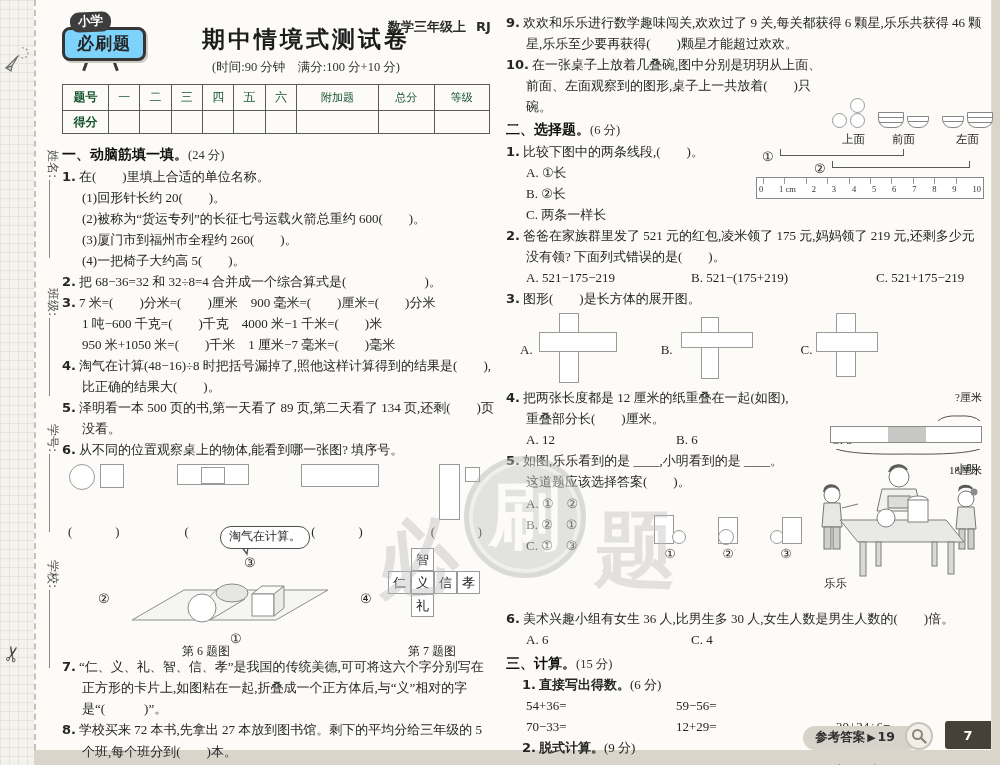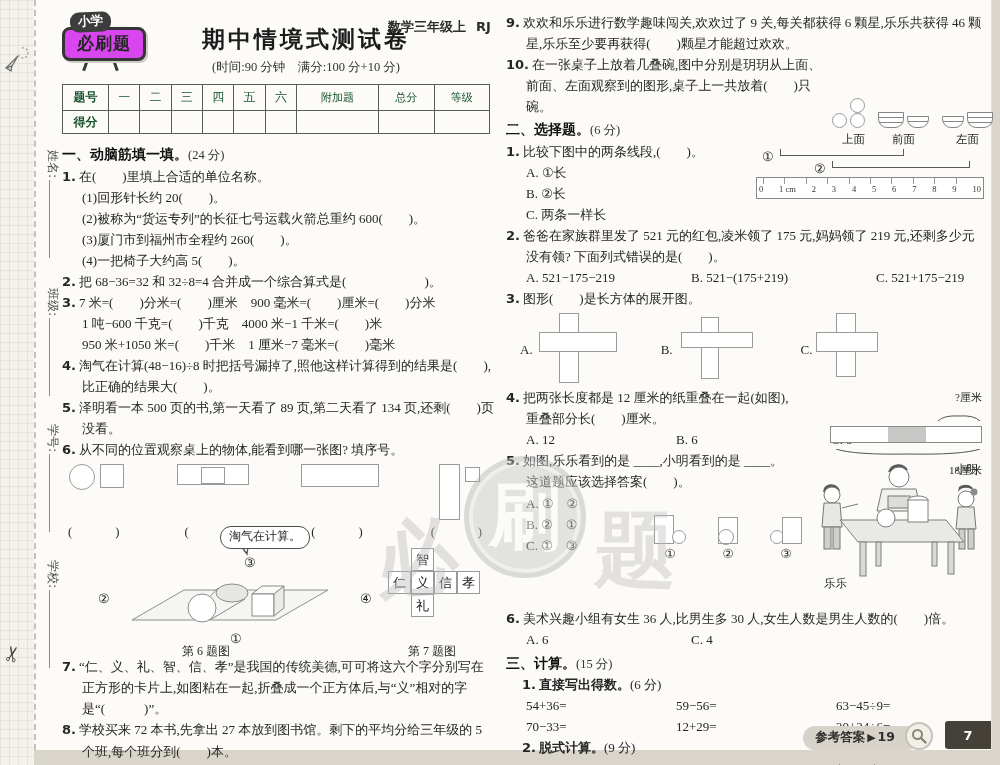--- a/index.html
+++ b/index.html
@@ -23,21 +23,21 @@
   
   .vfield { position:absolute; left:25px; width:132px; height:16px;
     transform:rotate(90deg); transform-origin:0 0;
     font-family:"DejaVu Sans",sans-serif; font-size:12px; color:#4c4c4c; white-space:nowrap; }
   .vline { display:inline-block; width:78px; height:11px; border-bottom:1px solid #8a8a8a; margin-left:2px; }
 
   
   .logo { position:absolute; left:26px; top:10px; width:84px; font-family:"DejaVu Sans",sans-serif; }
   .logo-small { display:inline-block; background:#3d3d3d; color:#fff; border-radius:9px;
     padding:1px 8px 2px; font-weight:bold; font-size:12.5px; margin-left:8px; position:relative; z-index:2; transform:rotate(-3deg); }
-  .logo-big { border:3px solid #353535; border-radius:8px; background:#d946ef; text-align:center;
+  .logo-big { border:3px solid #353535; border-radius:8px; background:#7dd3fc; text-align:center;
     font-weight:bold; font-size:17px; letter-spacing:1px; padding:2px 4px 3px; margin-top:-5px;
     box-shadow:2px 2px 0 #cfccc4; position:relative; z-index:1; }
   .logo-legs { height:10px; position:relative; }
   .logo-legs span { position:absolute; top:-1px; width:3px; height:11px; background:#3a3a3a; }
   .logo-legs span:first-child { left:22px; transform:rotate(20deg); }
   .logo-legs span:last-child  { left:52px; transform:rotate(-20deg); }
 
   .title { position:absolute; left:120px; top:24px; width:300px; text-align:center;
     font-family:"DejaVu Sans",sans-serif; font-weight:bold; font-size:23px; letter-spacing:3px; color:#1c1c1c; }
   .subtitle { position:absolute; left:120px; top:59px; width:300px; text-align:center;
@@ -511,21 +511,20 @@
       <span>A. 6</span>
       <span>C. 4</span>
     </div>
 
     <div class="sec-h"><span>三、计算。</span><span class="pts">(15 分)</span></div>
 
     <div class="sub" style="padding-left:16px"><i class="qn">1.</i><b style="font-family:'DejaVu Sans',sans-serif;font-size:13px">直接写出得数。</b><span class="pts" style="font-weight:normal">(6 分)</span></div>
     <div class="optrow3n">
       <span>54+36=</span>
       <span>59−56=</span>
-      <span>63−45÷9=</span>
     </div>
     <div class="optrow3n">
       <span>70−33=</span>
       <span>12+29=</span>
       <span>30+24÷6=</span>
     </div>
 
     <div class="sub" style="padding-left:16px"><i class="qn">2.</i><b style="font-family:'DejaVu Sans',sans-serif;font-size:13px">脱式计算。</b><span class="pts" style="font-weight:normal">(9 分)</span></div>
     <div class="optrow3n">
       <span>42+24−18</span>

